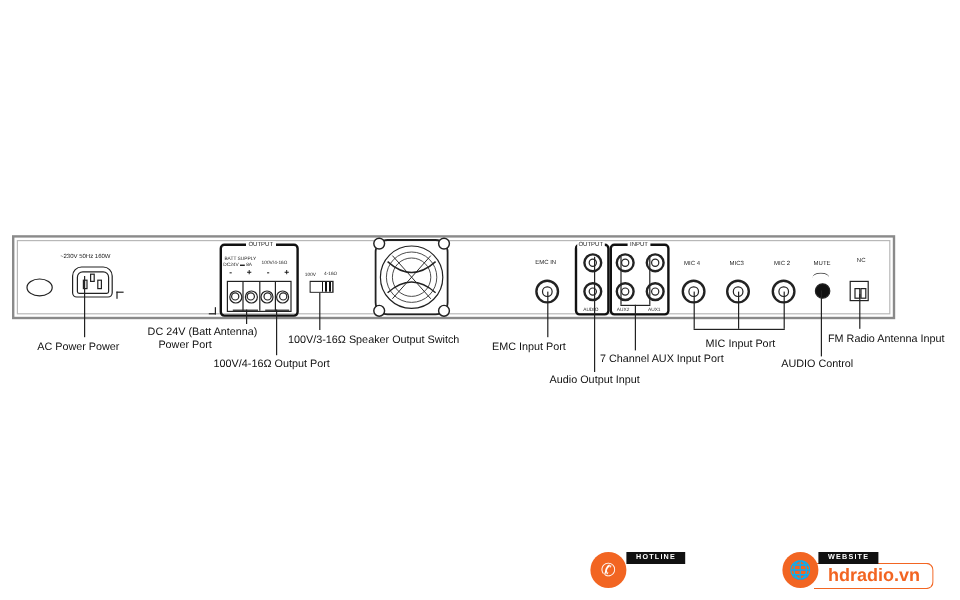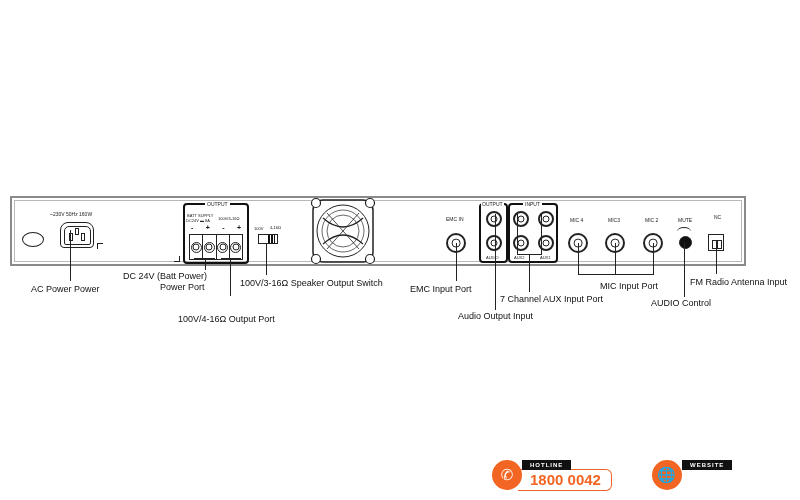--- a/index.html
+++ b/index.html
@@ -138,32 +138,32 @@
 <div class="hline" style="left:517px;top:254px;width:25px;"></div>
 <div class="vline" style="left:529px;top:254px;height:38px;"></div>
 <div class="vline" style="left:578px;top:243px;height:31px;"></div>
 <div class="vline" style="left:615px;top:243px;height:31px;"></div>
 <div class="vline" style="left:653px;top:243px;height:31px;"></div>
 <div class="hline" style="left:578px;top:274px;width:76px;"></div>
 <div class="vline" style="left:684px;top:242px;height:55px;"></div>
 <div class="vline" style="left:716px;top:245px;height:29px;"></div>
 
 <div class="abs callout" style="left:31px;top:284px;">AC Power Power</div>
-<div class="abs callout" style="left:123px;top:271px;">DC 24V (Batt Power)</div>
-<div class="abs callout" style="left:160px;top:282px;">Power Port</div>
-<div class="abs callout" style="left:178px;top:314px;">100V/4-16Ω  Output Port</div>
+<div class="abs callout" style="left:123px;top:271px;">DC 24V (Batt Antenna)</div>
+<div class="abs callout" style="left:132px;top:282px;">Power Port</div>
+<div class="abs callout" style="left:178px;top:298px;">100V/4-16Ω  Output Port</div>
 <div class="abs callout" style="left:240px;top:278px;">100V/3-16Ω  Speaker Output Switch</div>
 <div class="abs callout" style="left:410px;top:284px;">EMC Input Port</div>
 <div class="abs callout" style="left:458px;top:311px;">Audio Output Input</div>
 <div class="abs callout" style="left:500px;top:294px;">7 Channel AUX Input Port</div>
-<div class="abs callout" style="left:580px;top:281px;padding-left:20px;">MIC Input Port</div>
+<div class="abs callout" style="left:568px;top:281px;padding-left:20px;">MIC Input Port</div>
 <div class="abs callout" style="left:651px;top:298px;">AUDIO Control</div>
 <div class="abs callout" style="left:690px;top:277px;">FM Radio Antenna Input</div>
 
 <div class="brand" style="left:492px;width:130px;">
-  <div class="brand-value">1800 0042</div>
   <div class="brand-label">HOTLINE</div>
   <div class="brand-circle">✆</div>
 </div>
 <div class="brand" style="left:652px;width:140px;">
+  <div class="brand-value">hdradio.vn</div>
   <div class="brand-label">WEBSITE</div>
   <div class="brand-circle">🌐</div>
 </div>
 
 </body></html>

